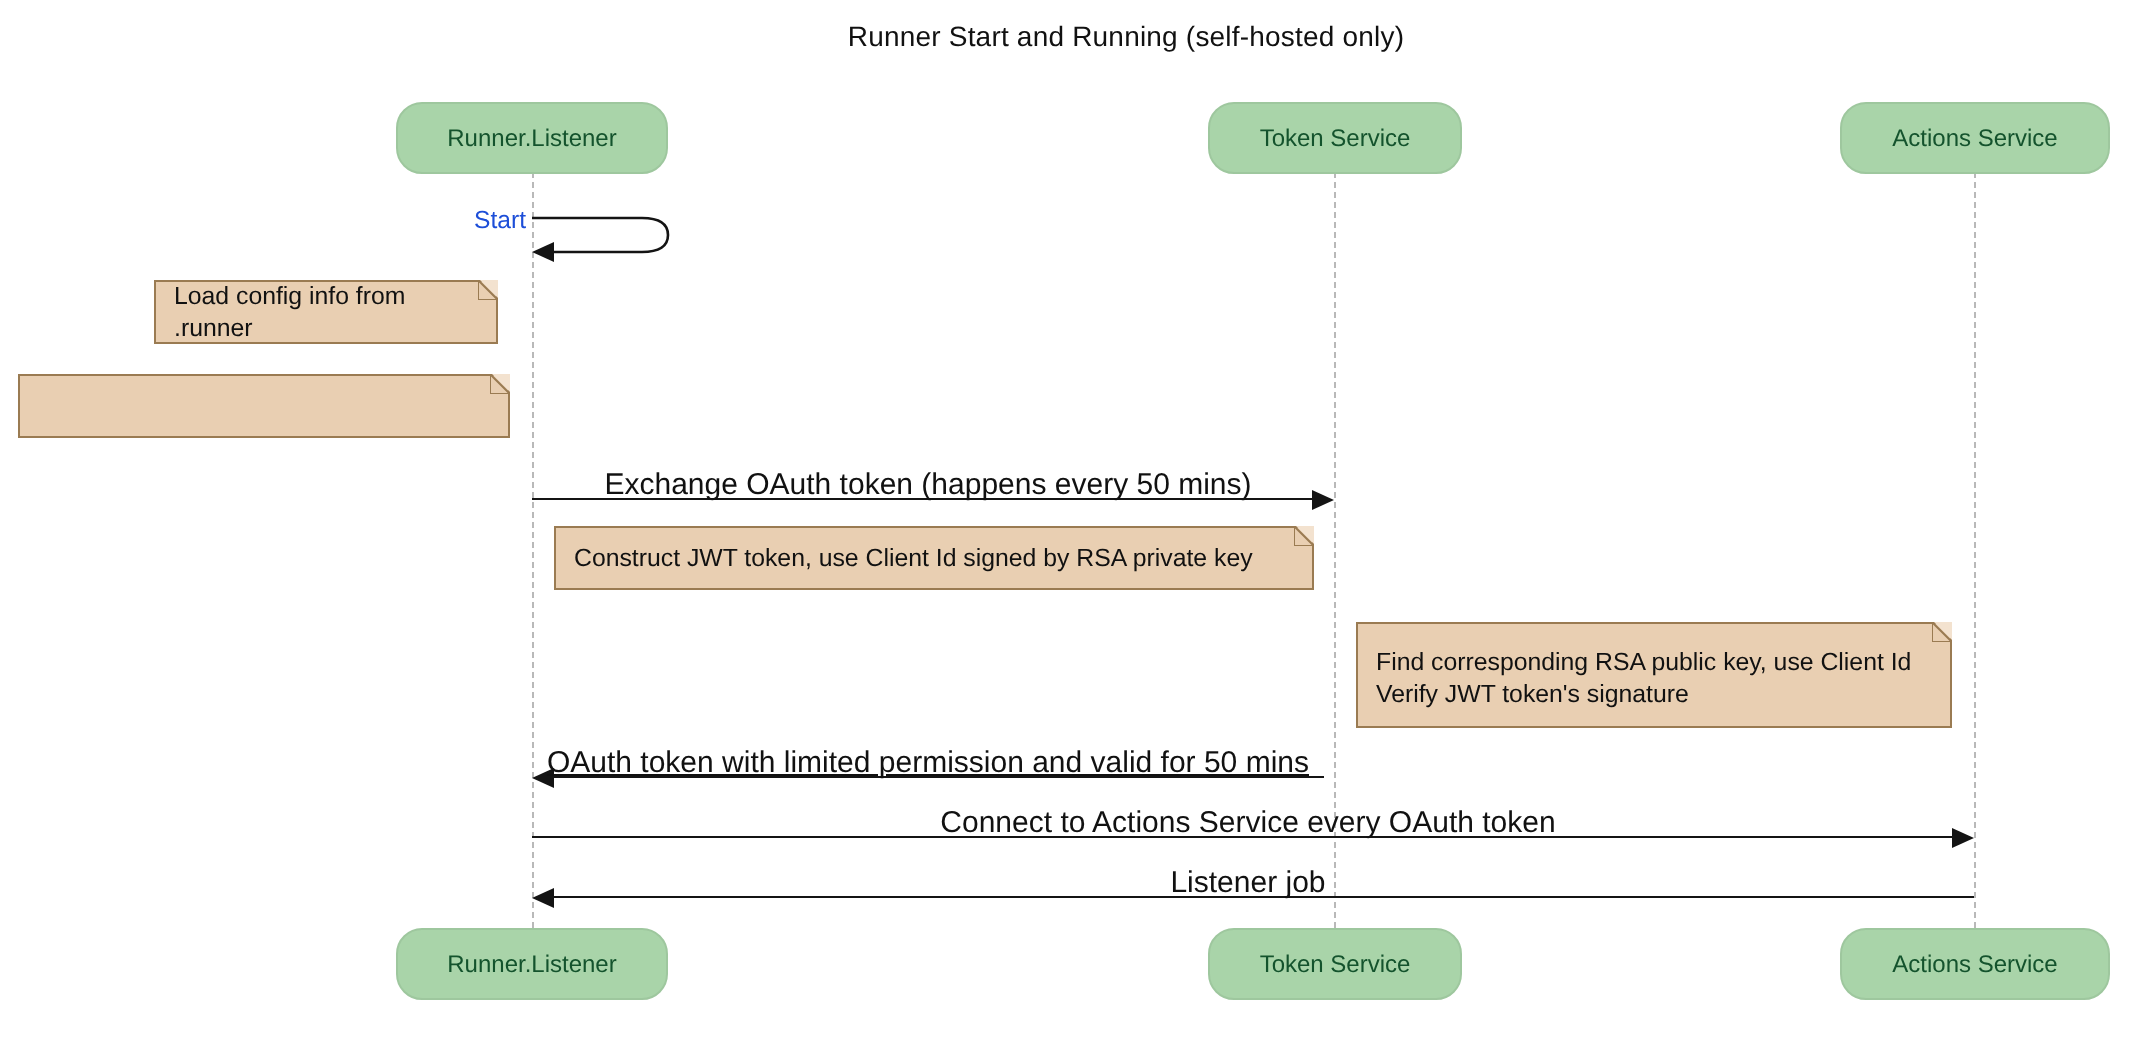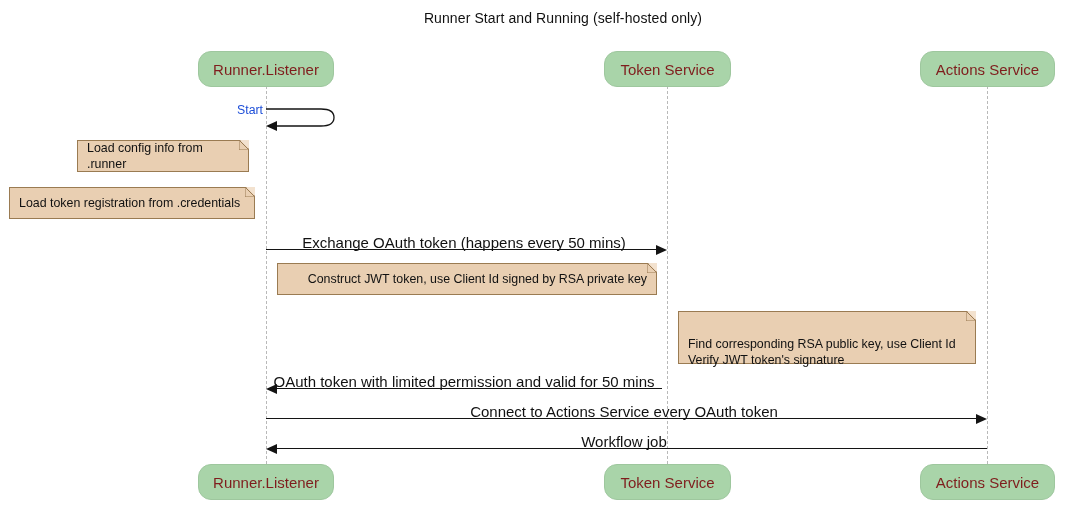--- a/index.html
+++ b/index.html
@@ -43,22 +43,22 @@
     height: 36px;
     border-radius: 13px;
     background: #a9d4a9;
     border: 1px solid #9ec79e;
     display: flex;
     align-items: center;
     justify-content: center;
     box-sizing: border-box;
   }
   .participant .plabel {
-    font-size: 15px;
-    color: #7f1d1d;
+    font-size: 12px;
+    color: #14532d;
     white-space: nowrap;
   }
   
   .note {
     position: absolute;
     background: #e9cfb2;
     border: 1px solid #9a7b52;
     box-sizing: border-box;
     display: flex;
     align-items: center;
@@ -160,59 +160,58 @@
 
   <div class="note" style="left:77px; top:140px; width:172px; height:32px;">
     <span class="ntext">Load config info from .runner</span>
     <span class="fold"></span>
     <svg class="fold-edge" viewBox="0 0 10 10">
         <path d="M0,0 L10,10 M0,0 L0,10 L10,10" fill="none" stroke="#9a7b52" stroke-width="1"></path>
       </svg>
   </div>
 
   <div class="note" style="left:9px; top:187px; width:246px; height:32px;">
-    <span class="ntext">Load token registration from .credentials</span>
     <span class="fold"></span>
     <svg class="fold-edge" viewBox="0 0 10 10">
         <path d="M0,0 L10,10 M0,0 L0,10 L10,10" fill="none" stroke="#9a7b52" stroke-width="1"></path>
       </svg>
   </div>
 
   <div class="msg-line" style="left:266px; top:249px; width:396px;"></div>
   <div class="arrow-head arrow-right" style="left:656px; top:244.5px;"></div>
   <div class="msg-label" style="left:266px; top:234px; width:396px;">Exchange OAuth token (happens every 50 mins)</div>
 
-  <div class="note" style="left:277px; top:263px; width:380px; height:32px;justify-content:flex-end;">
+  <div class="note" style="left:277px; top:263px; width:380px; height:32px;">
     <span class="ntext">Construct JWT token, use Client Id signed by RSA private key</span>
     <span class="fold"></span>
     <svg class="fold-edge" viewBox="0 0 10 10">
         <path d="M0,0 L10,10 M0,0 L0,10 L10,10" fill="none" stroke="#9a7b52" stroke-width="1"></path>
       </svg>
   </div>
 
-  <div class="note" style="left:678px; top:311px; width:298px; height:53px; align-items:flex-start; padding-top:24px;">
+  <div class="note" style="left:678px; top:311px; width:298px; height:53px; align-items:flex-start; padding-top:11px;">
     <span class="ntext">Find corresponding RSA public key, use Client Id
 Verify JWT token's signature</span>
     <span class="fold"></span>
     <svg class="fold-edge" viewBox="0 0 10 10">
         <path d="M0,0 L10,10 M0,0 L0,10 L10,10" fill="none" stroke="#9a7b52" stroke-width="1"></path>
       </svg>
   </div>
 
   <div class="msg-line" style="left:277px; top:388px; width:385px;"></div>
   <div class="arrow-head arrow-left" style="left:266px; top:383.5px;"></div>
   <div class="msg-label" style="left:266px; top:373px; width:396px;text-decoration:underline;">OAuth token with limited permission and valid for 50 mins</div>
 
   <div class="msg-line" style="left:266px; top:418px; width:716px;"></div>
   <div class="arrow-head arrow-right" style="left:976px; top:413.5px;"></div>
   <div class="msg-label" style="left:266px; top:403px; width:716px;">Connect to Actions Service every OAuth token</div>
 
   <div class="msg-line" style="left:277px; top:448px; width:710px;"></div>
   <div class="arrow-head arrow-left" style="left:266px; top:443.5px;"></div>
-  <div class="msg-label" style="left:266px; top:433px; width:716px;">Workflow job</div>
+  <div class="msg-label" style="left:266px; top:433px; width:716px;">Listener job</div>
 
   <div class="participant" style="left:198px; top:464px; width:136px;">
     <span class="plabel">Runner.Listener</span>
   </div>
   <div class="participant" style="left:604px; top:464px; width:127px;">
     <span class="plabel">Token Service</span>
   </div>
   <div class="participant" style="left:920px; top:464px; width:135px;">
     <span class="plabel">Actions Service</span>
   </div>

